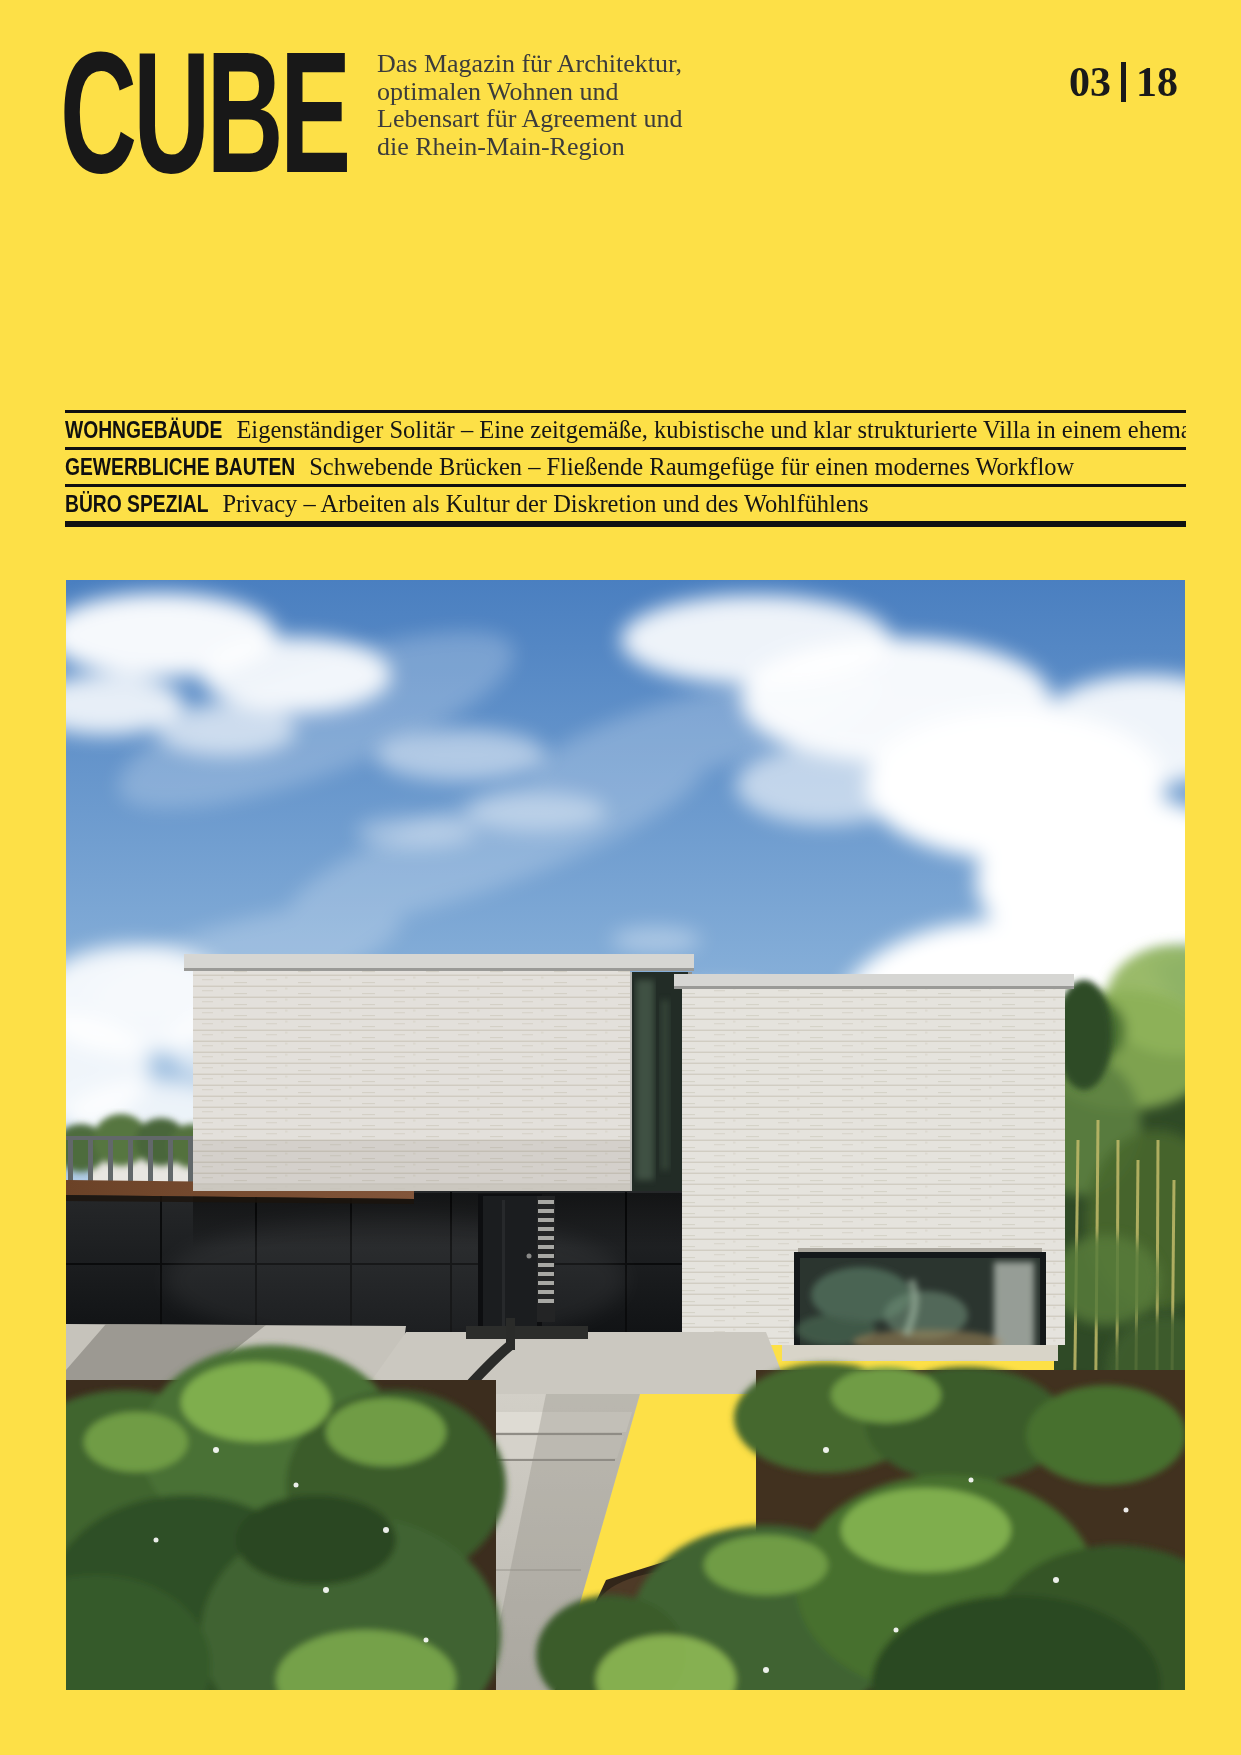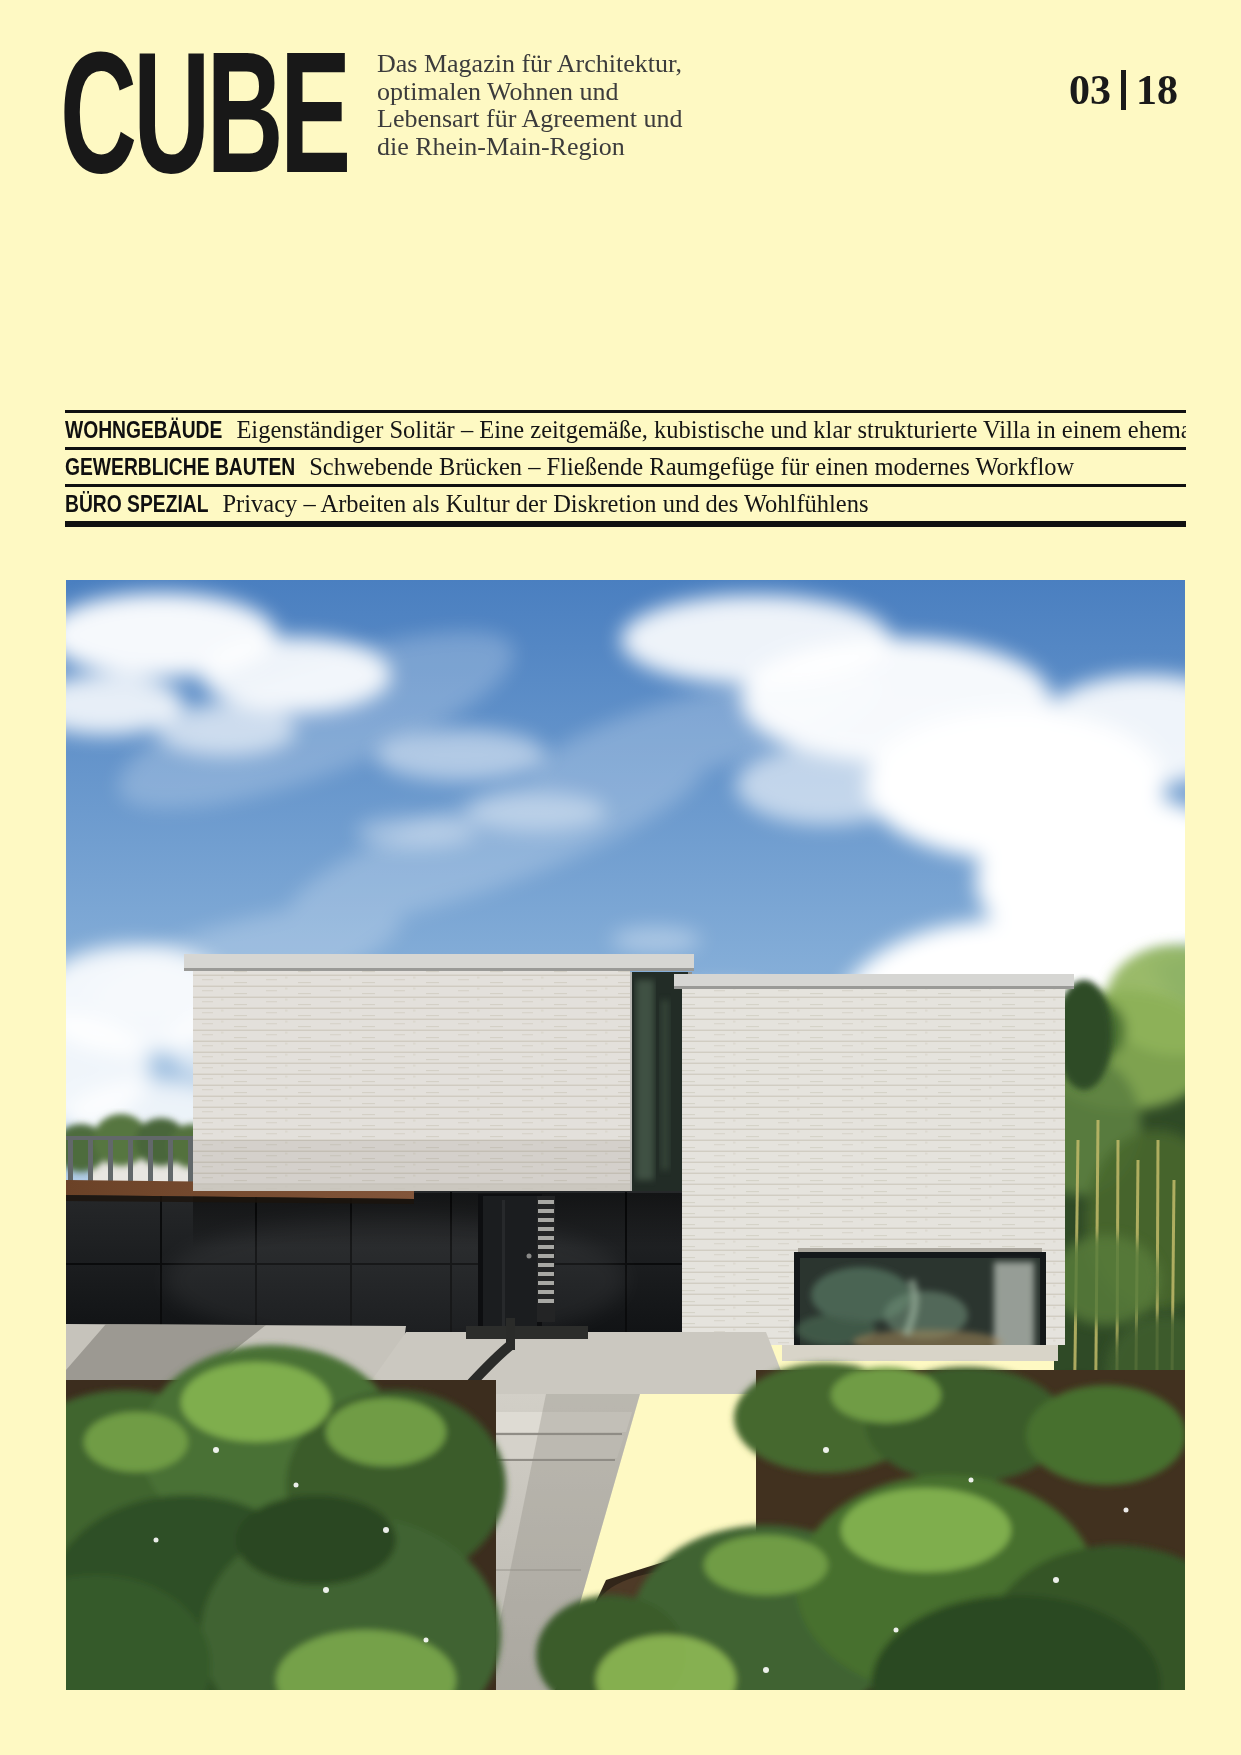--- a/index.html
+++ b/index.html
@@ -1,26 +1,26 @@
 <!DOCTYPE html>
 <html><head>
 <meta charset="utf-8">
 <style>
   html,body{margin:0;padding:0;background:#ffffff;}
-  .page{position:relative;width:1241px;height:1755px;background:#fef9c3;overflow:hidden;
+  .page{position:relative;width:1241px;height:1755px;background:#fde047;overflow:hidden;
         font-family:"Liberation Serif", serif;color:#141414;}
 
   
   .logo{position:absolute;left:60px;top:26px;font-family:"Liberation Sans",sans-serif;
         font-weight:700;font-size:172px;line-height:1;letter-spacing:-6px;color:#181818;
         transform:scaleX(.62);transform-origin:0 0;white-space:nowrap;}
   .tagline{position:absolute;left:377px;top:50px;font-size:26px;line-height:27.5px;
         color:#3c3c3c;}
   .issue{position:absolute;left:1000px;top:58px;width:178px;text-align:right;
-        font-size:42px;font-weight:700;color:#1a1a1a;white-space:nowrap;margin-top:8px;}
+        font-size:42px;font-weight:700;color:#1a1a1a;white-space:nowrap;}
   .issue .bar{display:inline-block;width:5px;height:40px;background:#1a1a1a;
         margin:0 10px;vertical-align:-6px;}
 
   
   .contents{position:absolute;left:65px;top:410px;width:1121px;}
   .rule{height:3px;background:#111;}
   .row{height:34px;line-height:34px;white-space:nowrap;overflow:hidden;}
   .cat{display:inline-block;font-family:"Liberation Sans",sans-serif;font-weight:700;
        font-size:23.5px;letter-spacing:0;color:#101010;transform:scaleX(.82);
        transform-origin:0 50%;}

